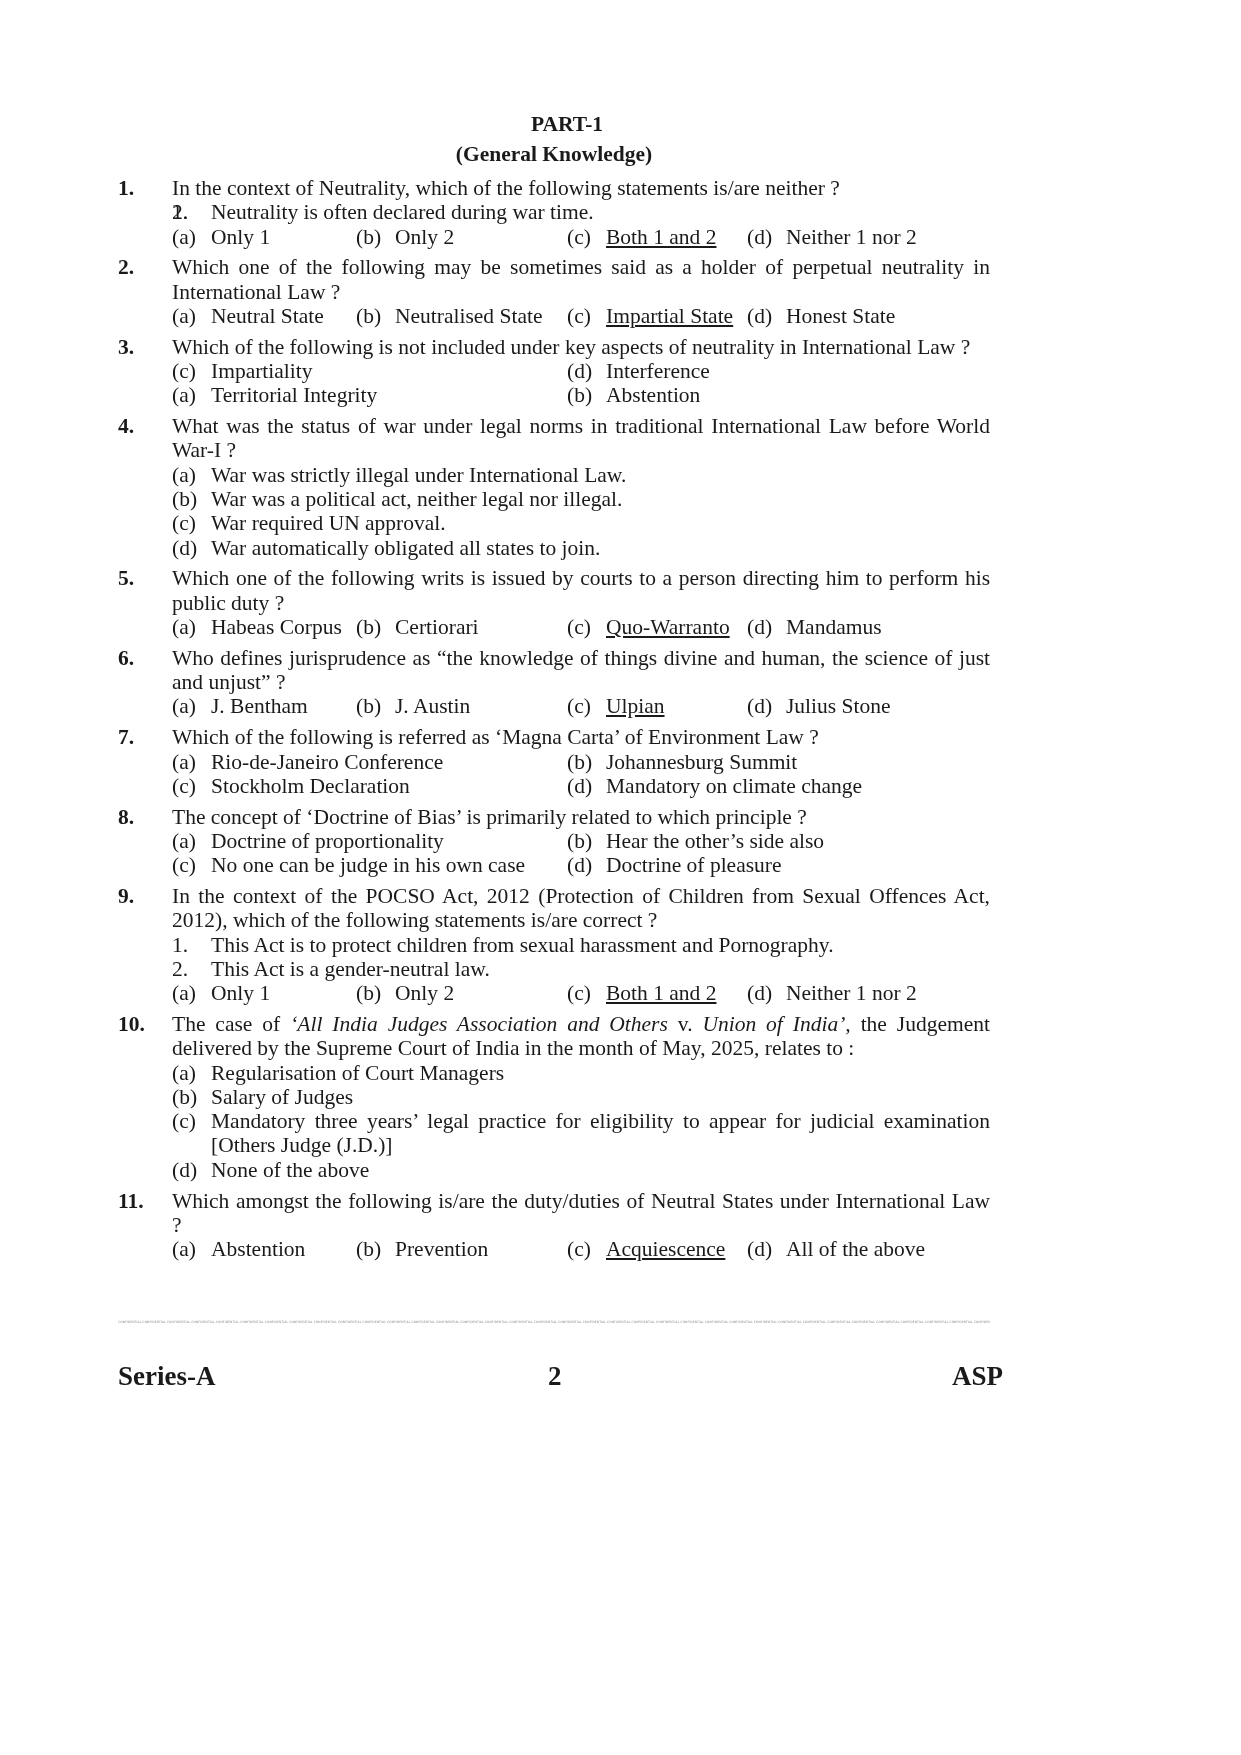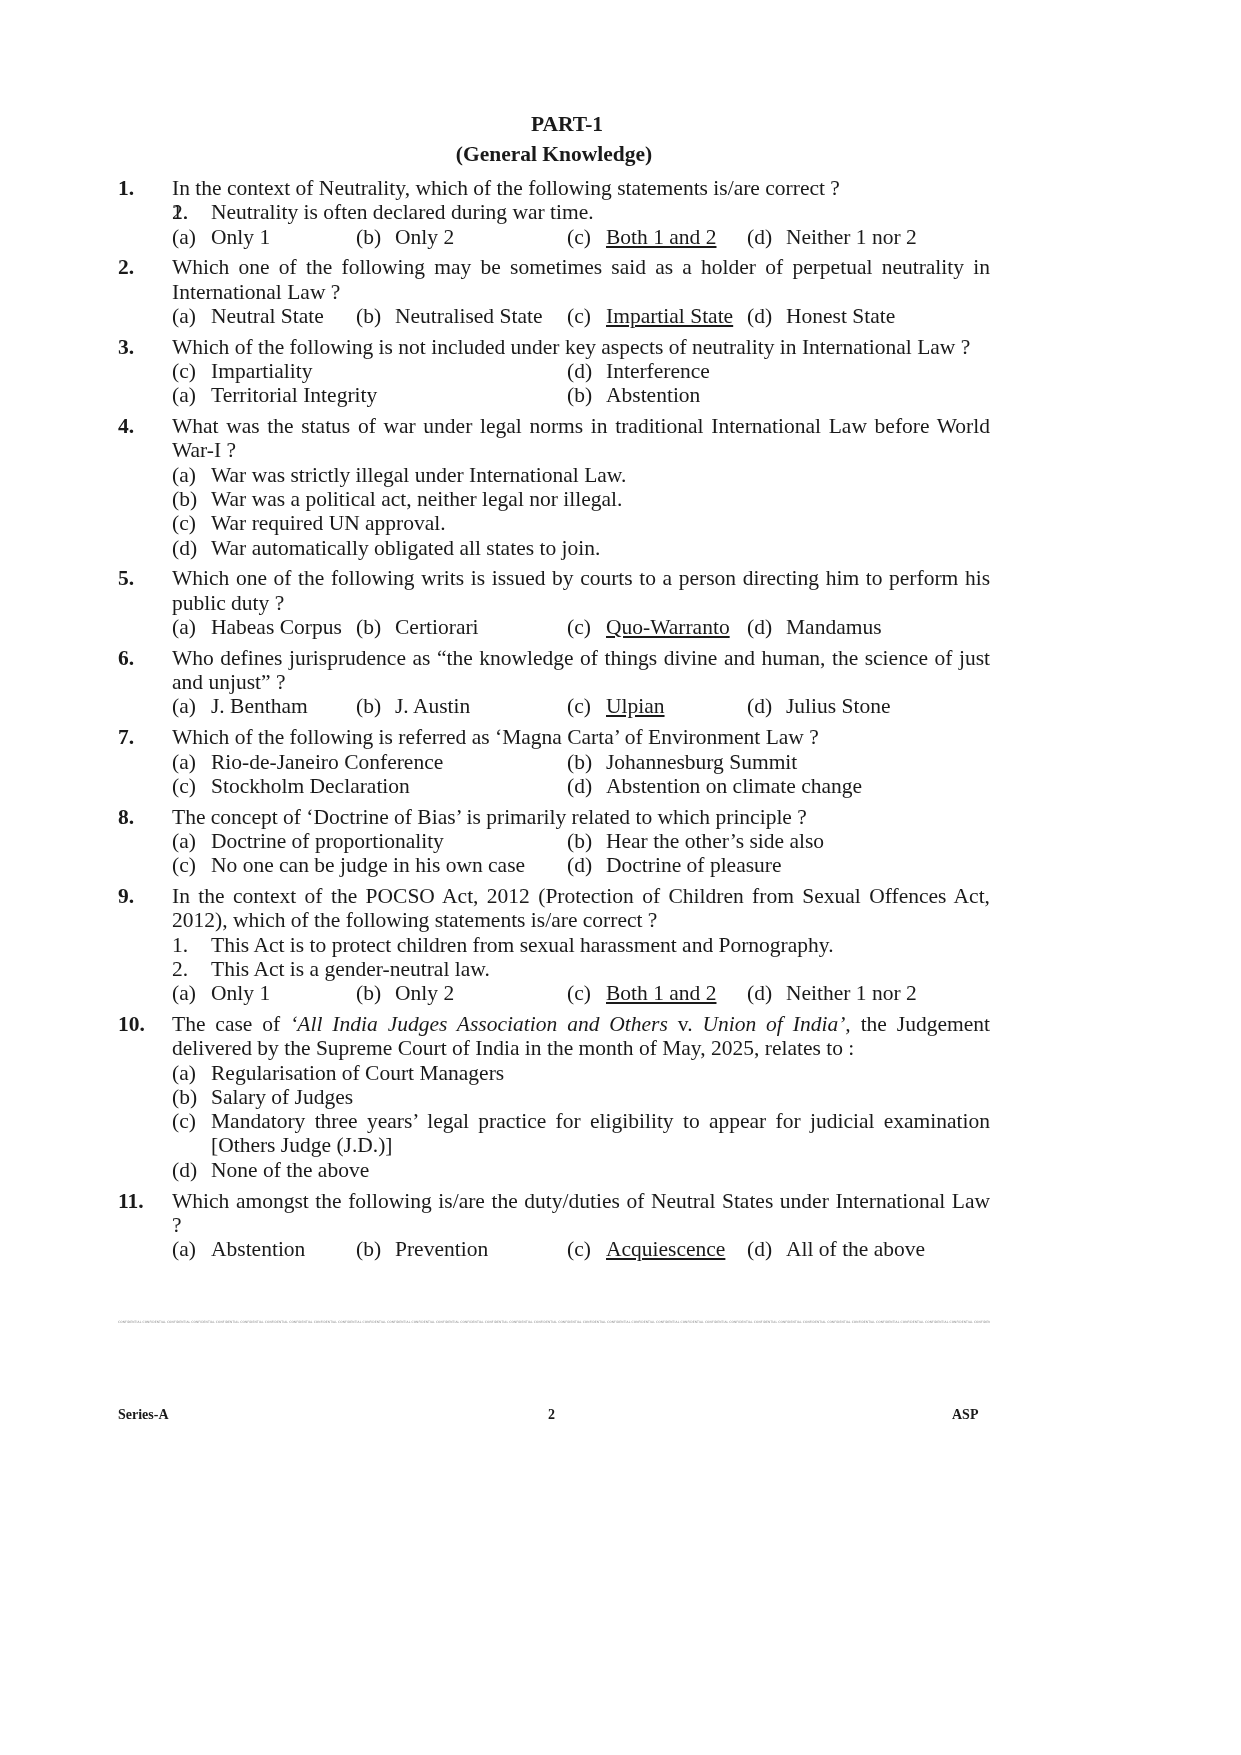--- a/index.html
+++ b/index.html
@@ -37,40 +37,40 @@
     .opts.two .opt:nth-child(2) { left: 395px; }
     .optline { position: relative; padding-left: 39px; }
     .optline .ol { position: absolute; left: 0; top: 0; }
     .it { font-style: italic; }
     .footer-conf {
       position: absolute; left: 118px; top: 1318px; width: 872px; height: 8px;
       font-family: "DejaVu Sans", sans-serif; font-size: 3px; line-height: 8px;
       color: #8a8a8a; white-space: nowrap; overflow: hidden; letter-spacing: 0.1px;
     }
     .footer {
-      position: absolute; top: 1403px; font-weight: bold; font-size: 14px;
+      position: absolute; top: 1364px; font-weight: bold; font-size: 27px;
     }
     .footer.left { left: 118px; }
     .footer.center { left: 548px; }
     .footer.right { left: 952px; }
   </style>
 </head>
 <body>
 
 <div class="page">
 
   <div class="heading part">PART-1</div>
   <div class="heading sub">(General Knowledge)</div>
 
   <div class="content">
 
     <div class="q">
       <span class="qnum">1.</span>
       <div class="qbody">
-        <span class="qtext">In the context of Neutrality, which of the following statements is/are correct ?</span>
+        <span class="qtext">In the context of Neutrality, which of the following statements is/are neither ?</span>
         <div class="stmt"><span class="sn">1.</span></div>
         <div class="stmt"><span class="sn">2.</span><span>Neutrality is often declared during war time.</span></div>
         <div class="opts four">
           <span class="opt"><span class="ol">(a)</span><span>Only 1</span></span>
           <span class="opt"><span class="ol">(b)</span><span>Only 2</span></span>
           <span class="opt"><span class="ol">(c)</span><span>Both 1 and 2</span></span>
           <span class="opt"><span class="ol">(d)</span><span>Neither 1 nor 2</span></span>
         </div>
       </div>
     </div>
@@ -143,21 +143,21 @@
     <div class="q">
       <span class="qnum">7.</span>
       <div class="qbody">
         <span class="qtext">Which of the following is referred as ‘Magna Carta’ of Environment Law ?</span>
         <div class="opts two">
           <span class="opt"><span class="ol">(a)</span><span>Rio-de-Janeiro Conference</span></span>
           <span class="opt"><span class="ol">(b)</span><span>Johannesburg Summit</span></span>
         </div>
         <div class="opts two">
           <span class="opt"><span class="ol">(c)</span><span>Stockholm Declaration</span></span>
-          <span class="opt"><span class="ol">(d)</span><span>Abstention on climate change</span></span>
+          <span class="opt"><span class="ol">(d)</span><span>Mandatory on climate change</span></span>
         </div>
       </div>
     </div>
 
     <div class="q">
       <span class="qnum">8.</span>
       <div class="qbody">
         <span class="qtext">The concept of ‘Doctrine of Bias’ is primarily related to which principle ?</span>
         <div class="opts two">
           <span class="opt"><span class="ol">(a)</span><span>Doctrine of proportionality</span></span>

